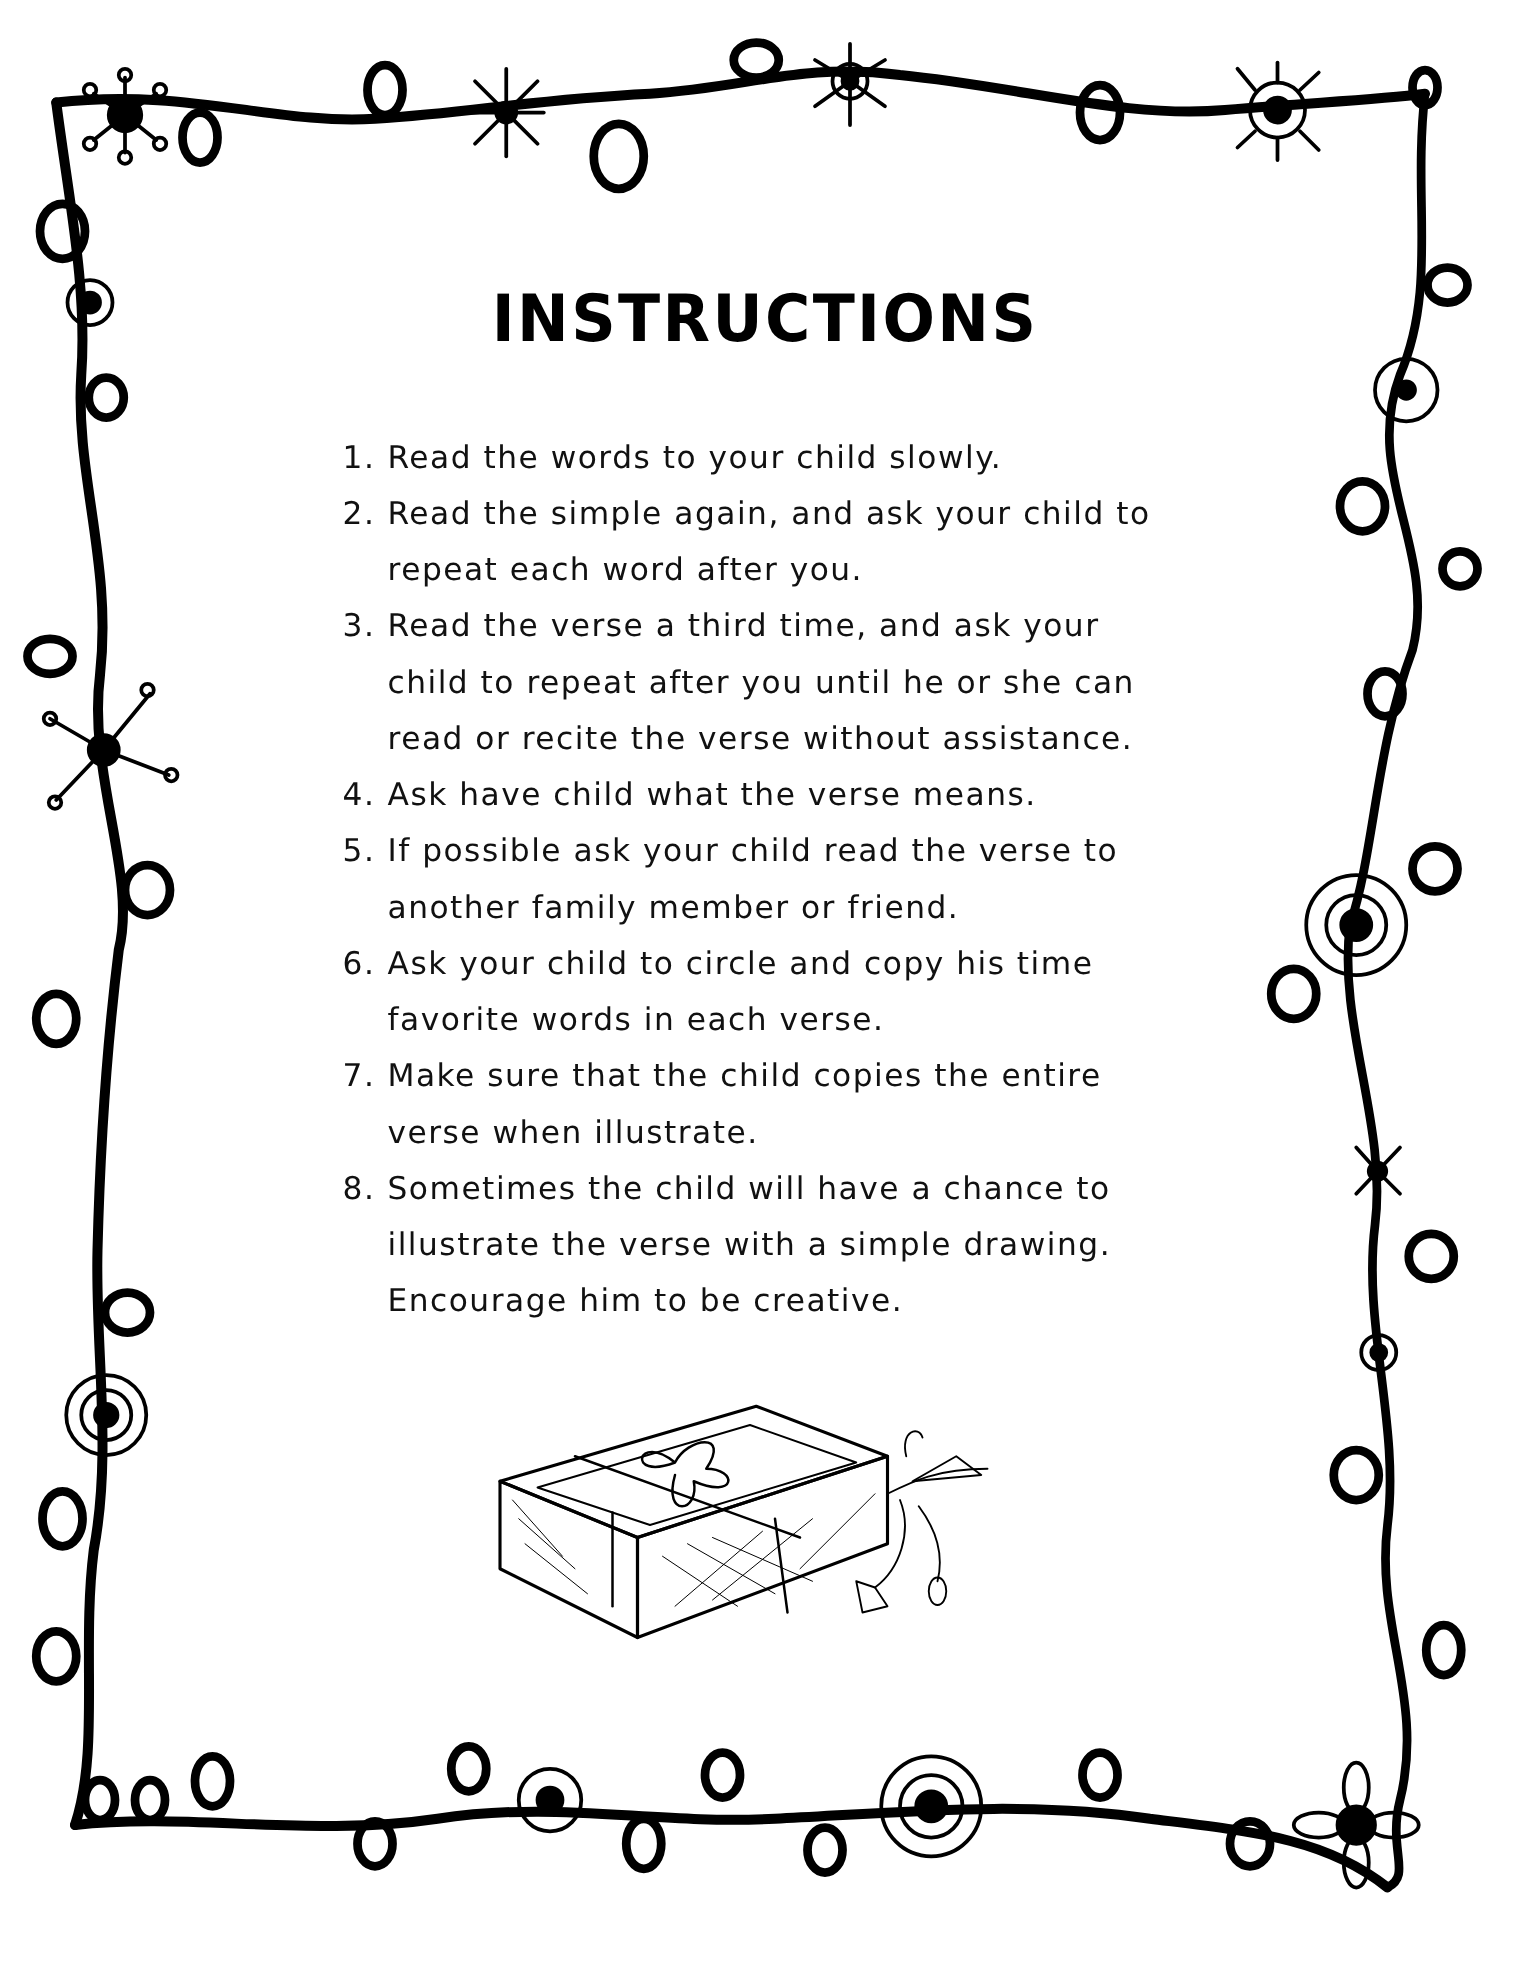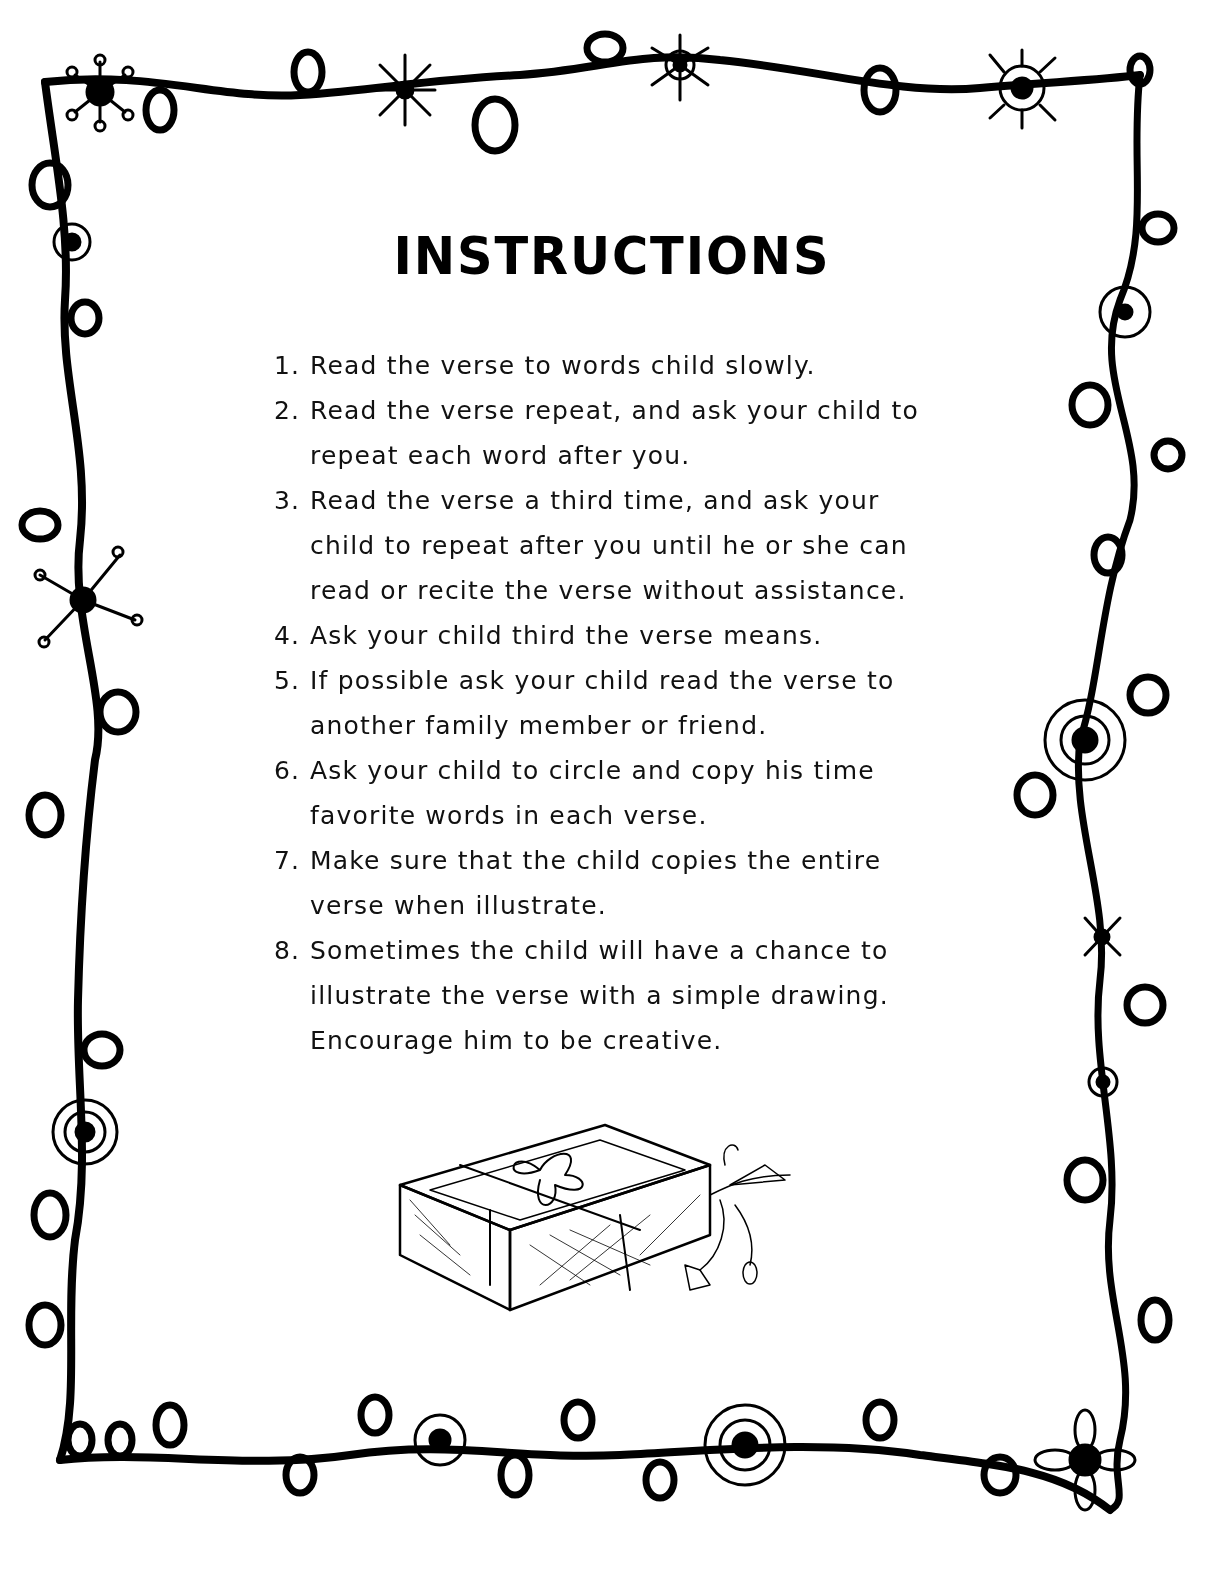--- a/index.html
+++ b/index.html
@@ -163,24 +163,24 @@
         <ellipse cx="1085" cy="1490" rx="10" ry="20"></ellipse>
         <ellipse cx="1055" cy="1460" rx="20" ry="10"></ellipse>
         <ellipse cx="1115" cy="1460" rx="20" ry="10"></ellipse>
       </g>
   </g>
 </svg>
 
 <div class="title">INSTRUCTIONS</div>
 
 <ol class="list">
-  <li><span class="num">1.</span><span>Read the verse to words child slowly.</span></li>
-  <li><span class="num">2.</span><span>Read the verse repeat, and ask your child to repeat each word after you.</span></li>
+  <li><span class="num">1.</span><span>Read the words to your child slowly.</span></li>
+  <li><span class="num">2.</span><span>Read the simple again, and ask your child to repeat each word after you.</span></li>
   <li><span class="num">3.</span><span>Read the verse a third time, and ask your child to repeat after you until he or she can read or recite the verse without assistance.</span></li>
-  <li><span class="num">4.</span><span>Ask your child third the verse means.</span></li>
+  <li><span class="num">4.</span><span>Ask have child what the verse means.</span></li>
   <li><span class="num">5.</span><span>If possible ask your child read the verse to another family member or friend.</span></li>
   <li><span class="num">6.</span><span>Ask your child to circle and copy his time favorite words in each verse.</span></li>
   <li><span class="num">7.</span><span>Make sure that the child copies the entire verse when illustrate.</span></li>
   <li><span class="num">8.</span><span>Sometimes the child will have a chance to illustrate the verse with a simple drawing. Encourage him to be creative.</span></li>
 </ol>
 
 <svg class="illustration" viewBox="0 0 420 210" fill="none" stroke="#000" stroke-width="2.5" stroke-linejoin="round" stroke-linecap="round">
 
   <path d="M10 80 L215 20 L320 60 L120 125 Z"></path>
 

